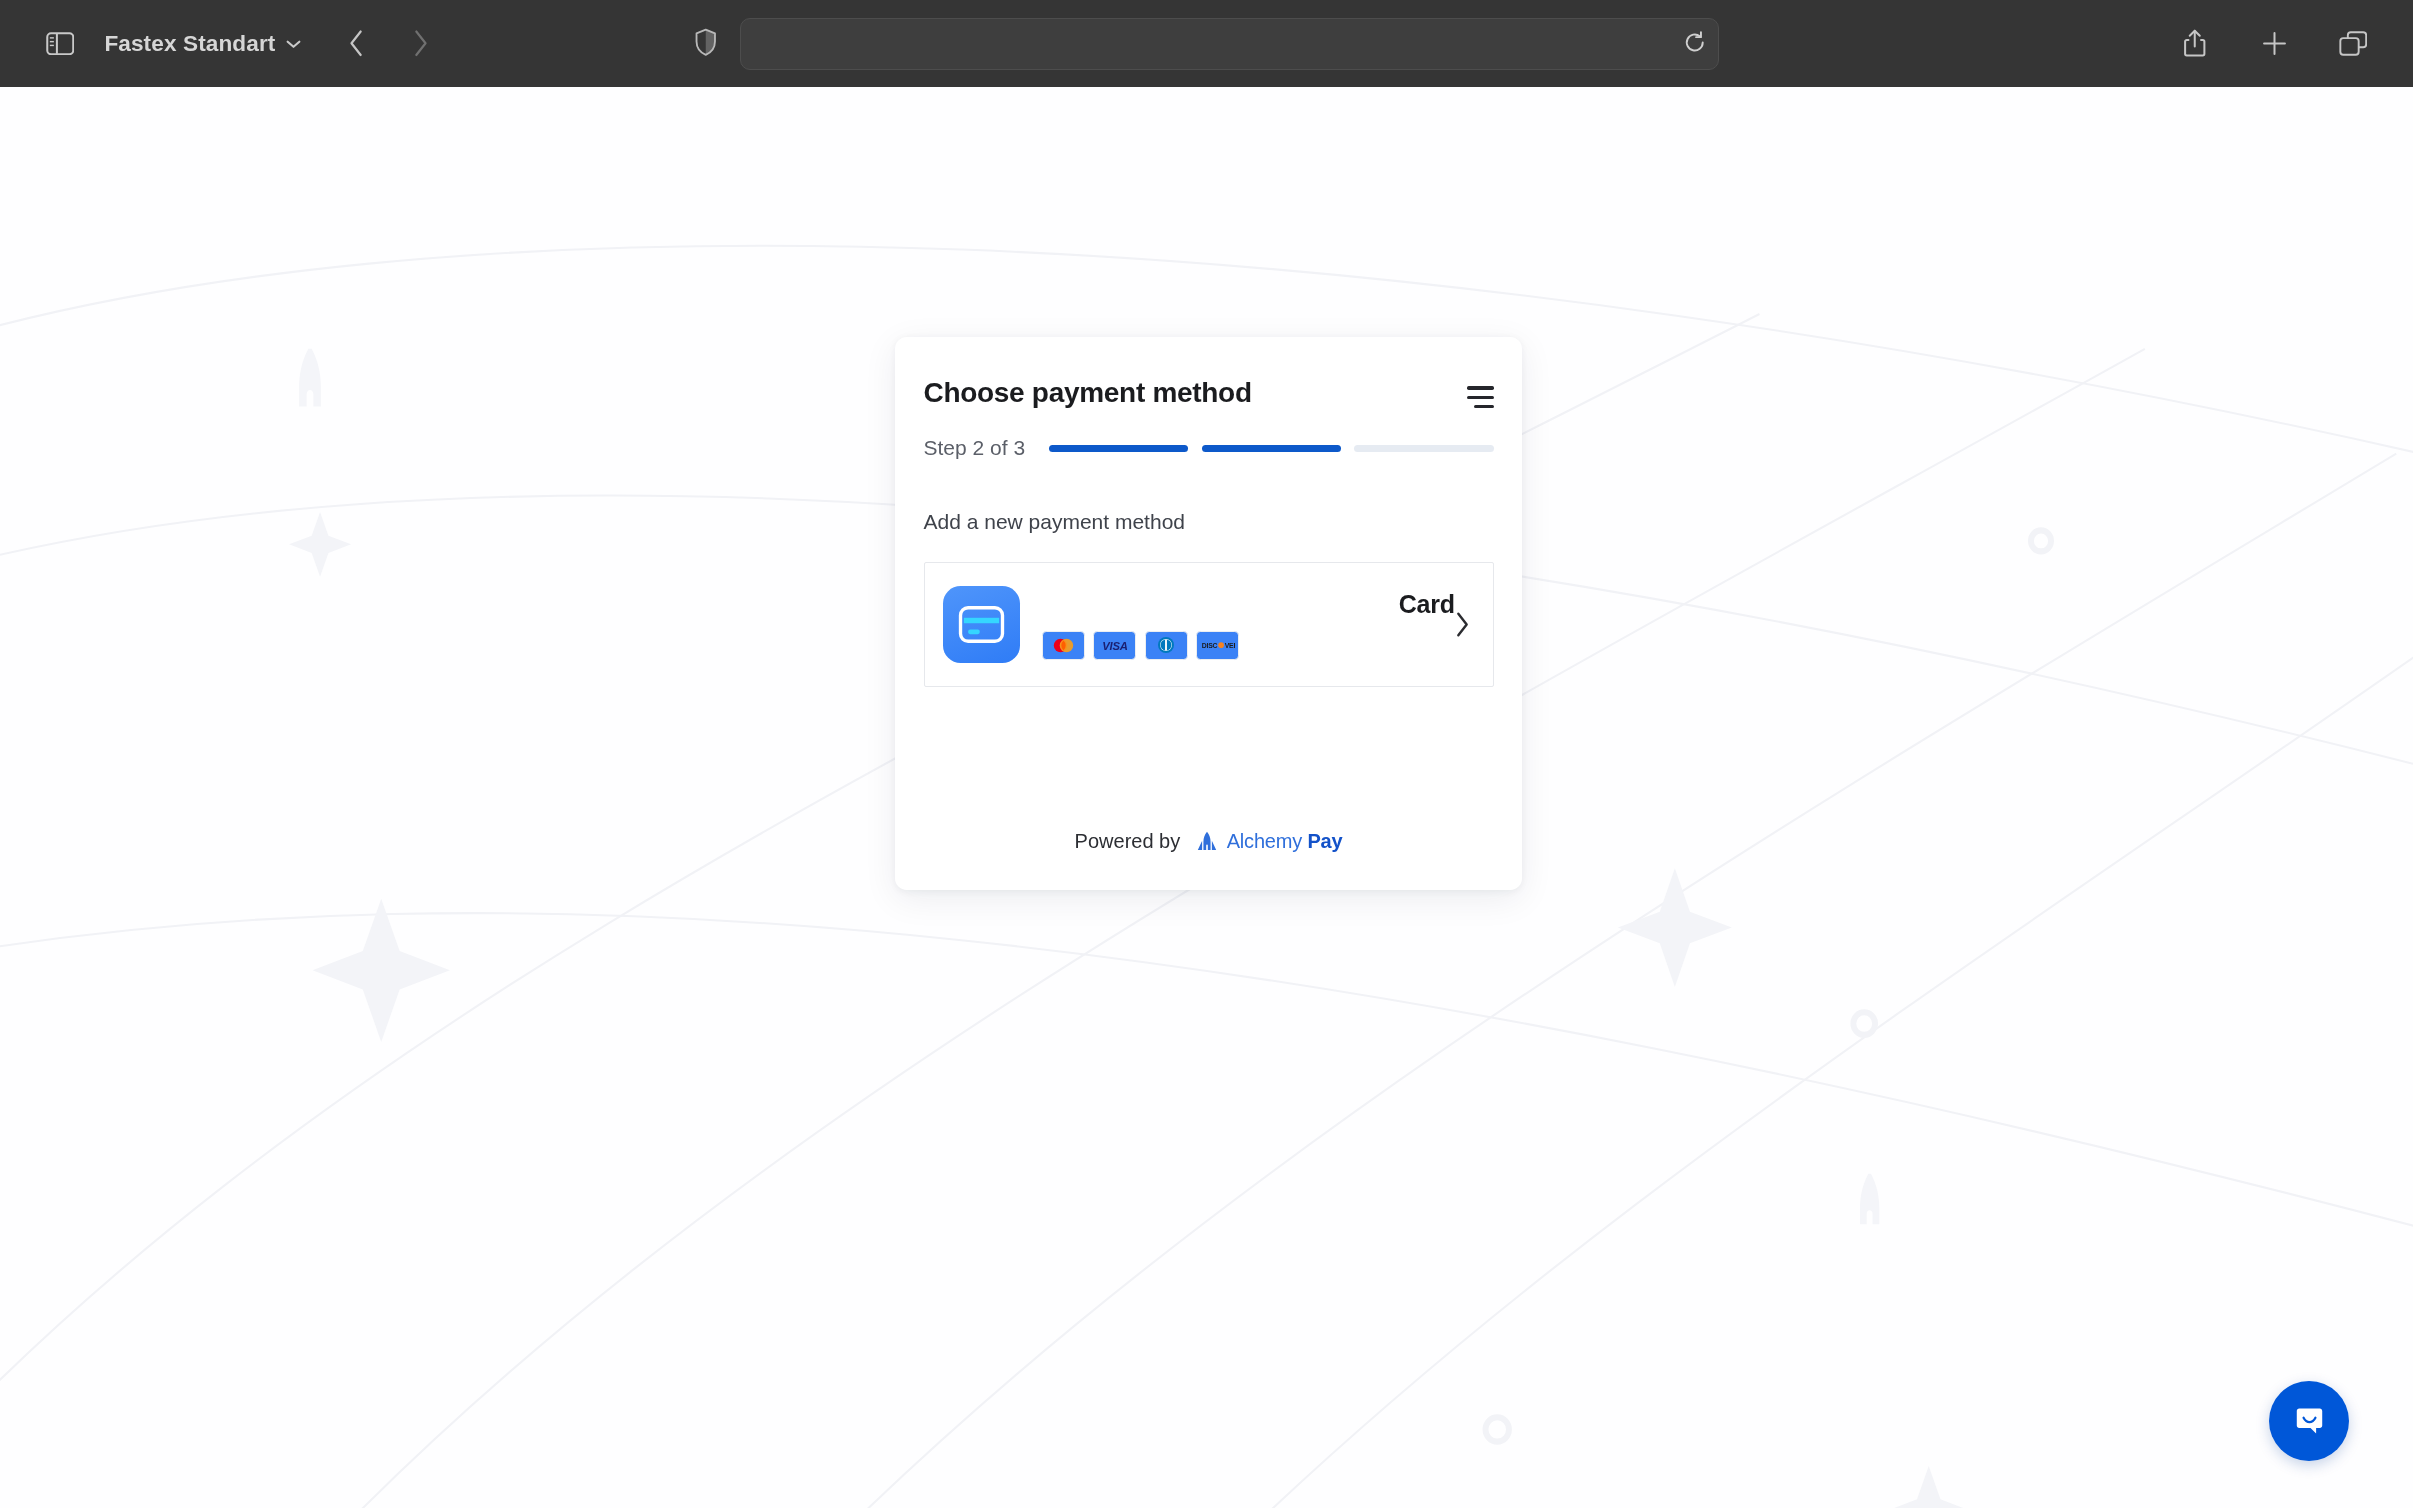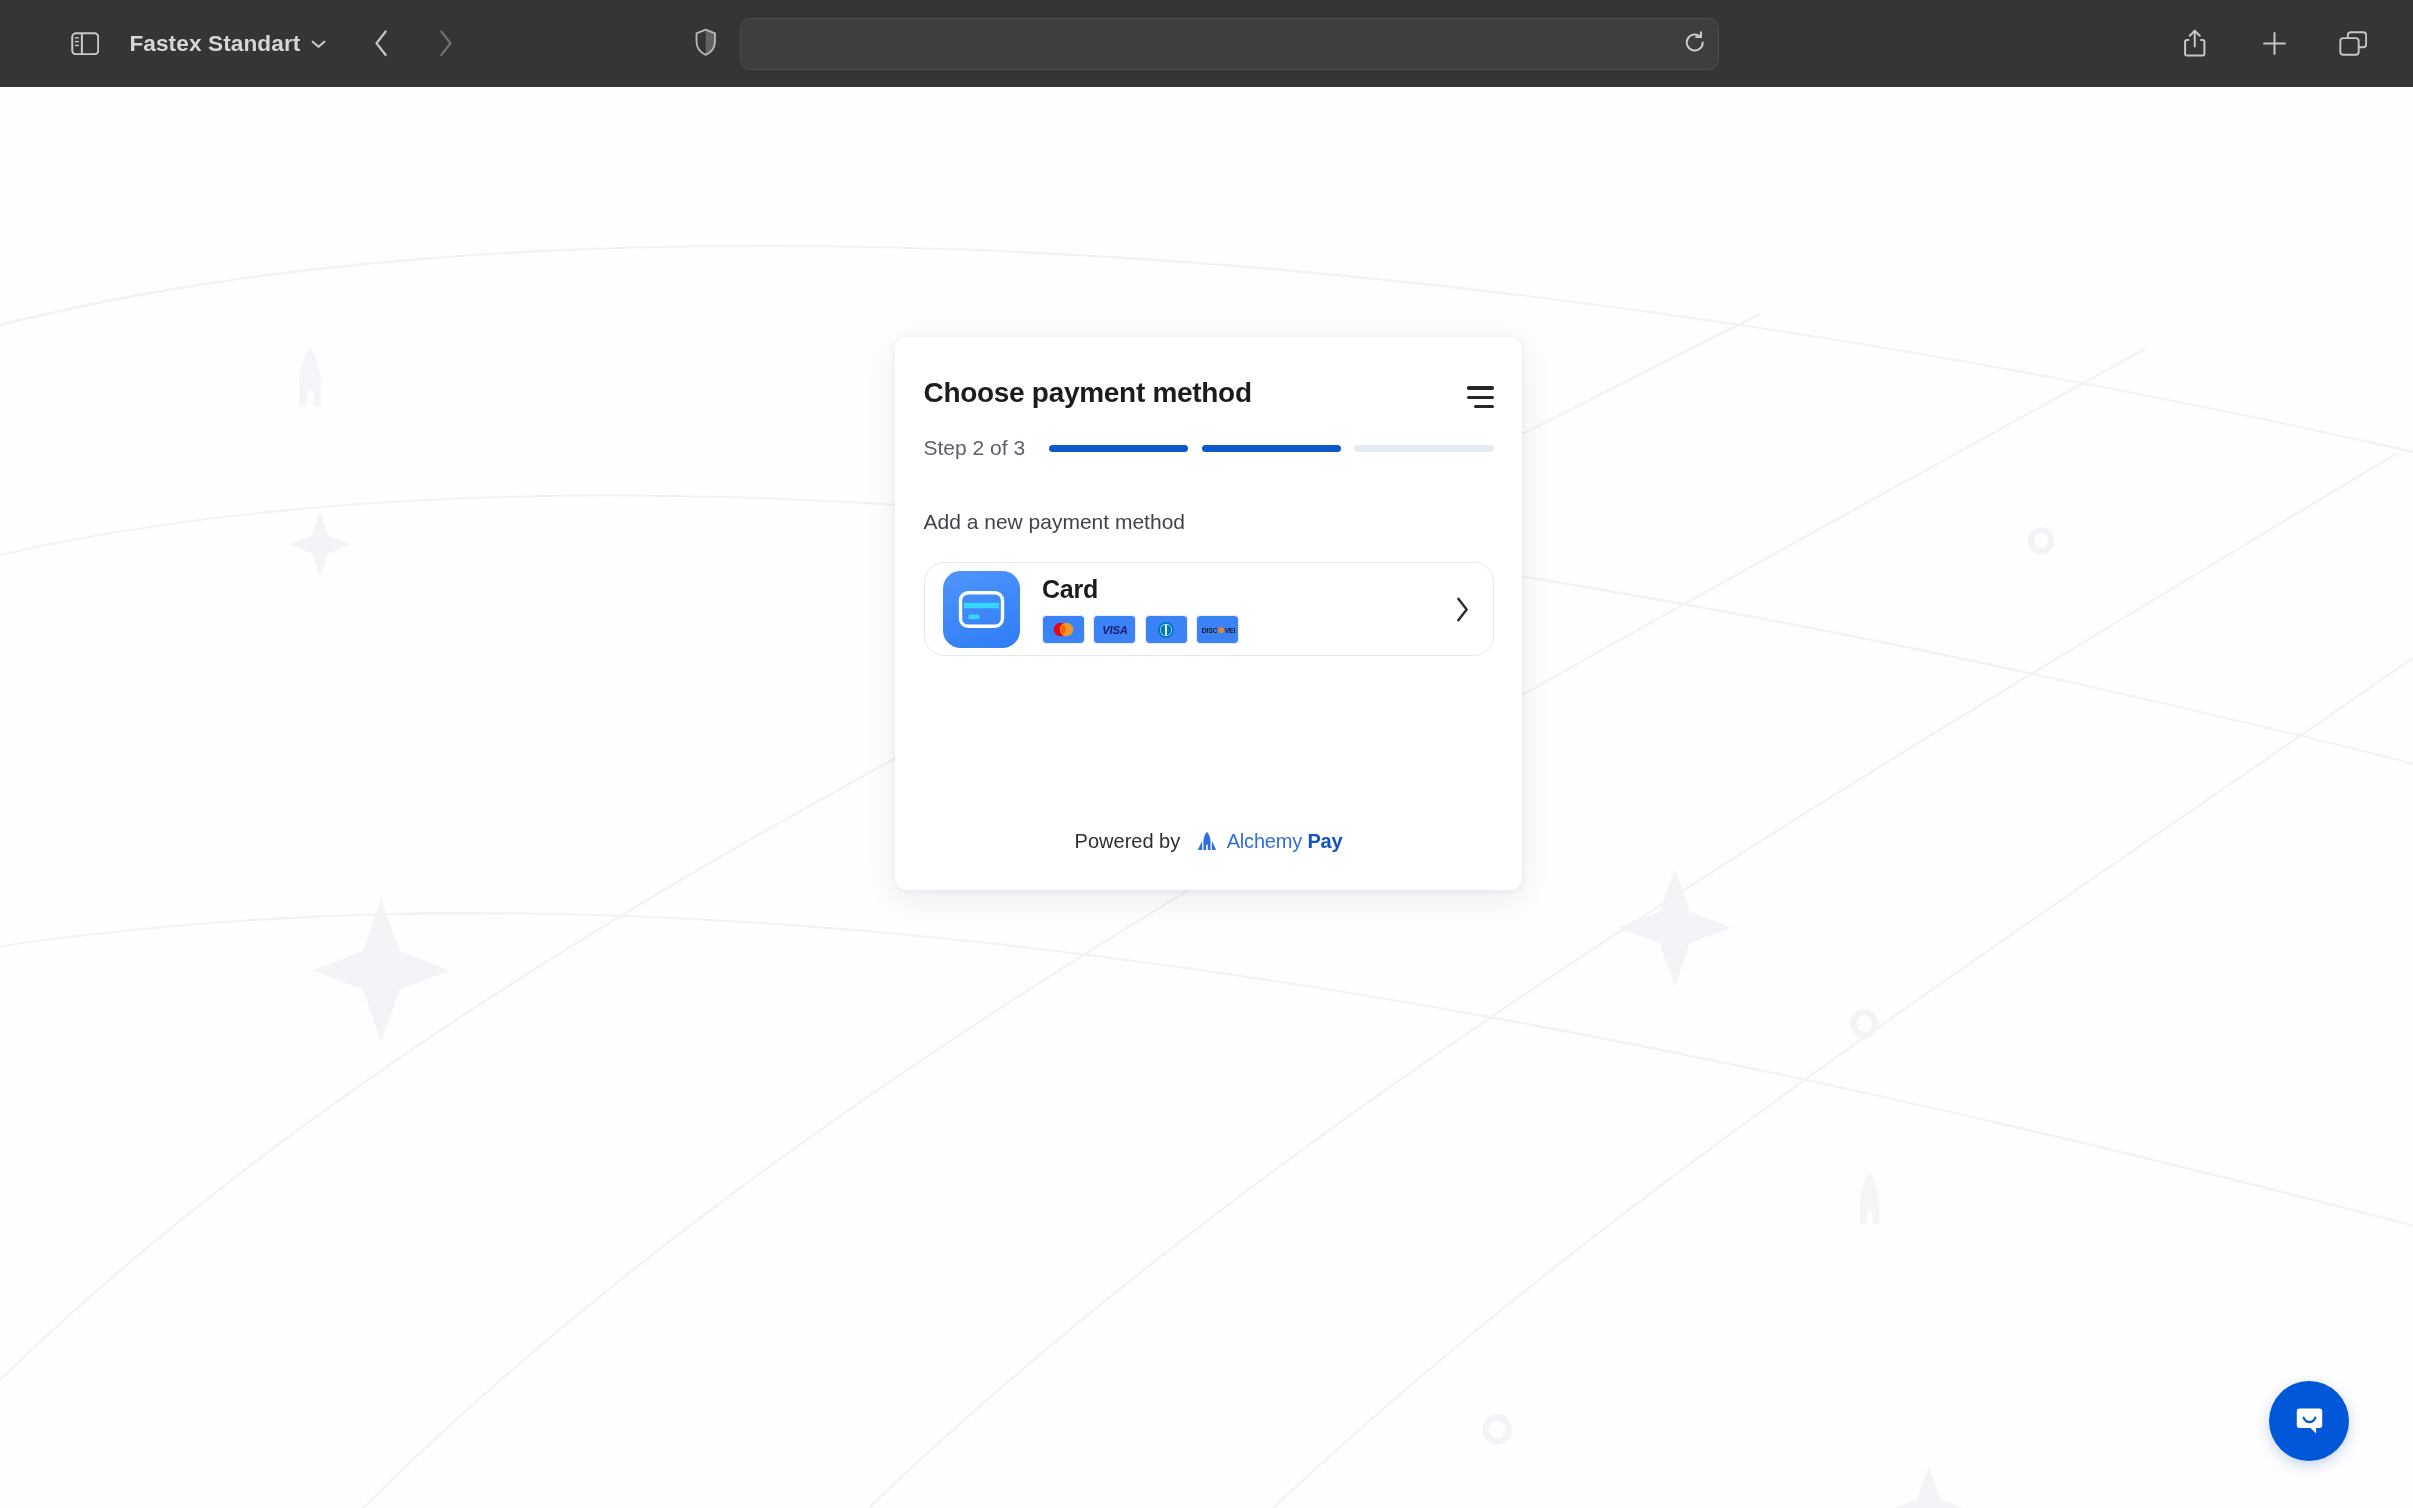--- a/index.html
+++ b/index.html
@@ -13,21 +13,20 @@
   
   .browser { width: 2413px; height: 1508px; display: flex; flex-direction: column; }
 
   .toolbar {
     height: 87px;
     background: #353535;
     display: flex;
     align-items: center;
     flex: 0 0 87px;
     position: relative;
-    padding-left: 25px;
   }
 
   .tb-left { display: flex; align-items: center; padding-left: 34px; gap: 0; }
 
   .icon-btn {
     width: 52px; height: 52px;
     display: flex; align-items: center; justify-content: center;
     border-radius: 6.7px;
   }
   .icon-btn svg { display: block; }
@@ -184,26 +183,27 @@
 
   .section-label {
     margin-top: 50px;
     font-size: 21px;
     color: #3f434b;
   }
 
   .method {
     margin-top: 28px;
     border: 0.8px solid #e6e8ec;
-    border-radius: 20px;
-    height: 94px;
+    border-radius: 2px;
+    height: 125px;
     display: flex;
     align-items: center;
     padding: 0 22.6px 0 18.4px;
     background: #fff;
+    text-align: right;
   }
   .method-icon {
     width: 77px; height: 77px;
     border-radius: 17.6px;
     background: linear-gradient(160deg,#4f95fb 0%,#2f7cf6 100%);
     display: flex; align-items: center; justify-content: center;
     flex: 0 0 auto;
   }
   .method-body { flex: 1; margin-left: 22px; }
   .method-name {

